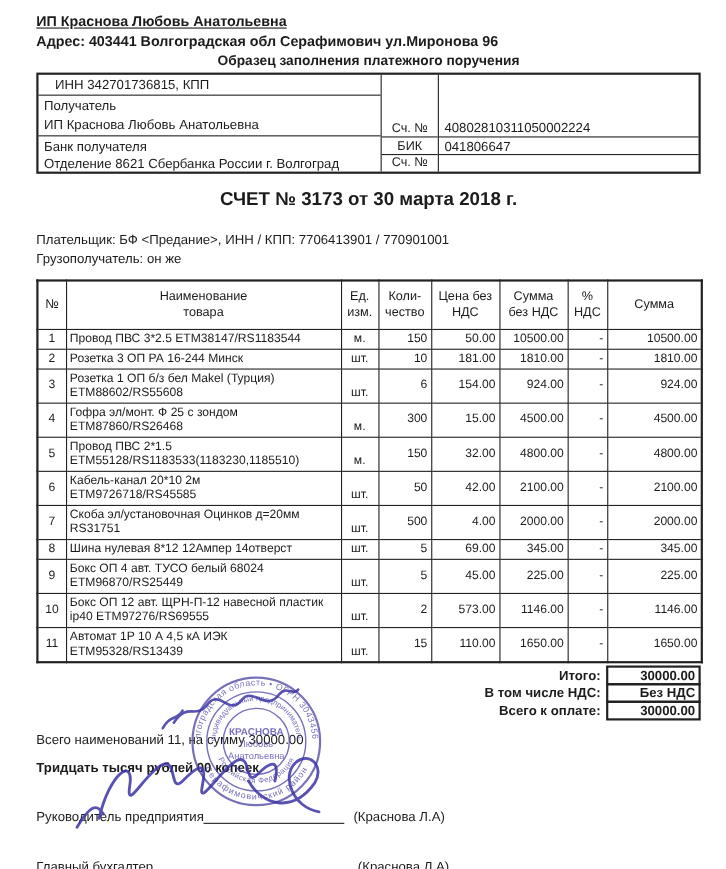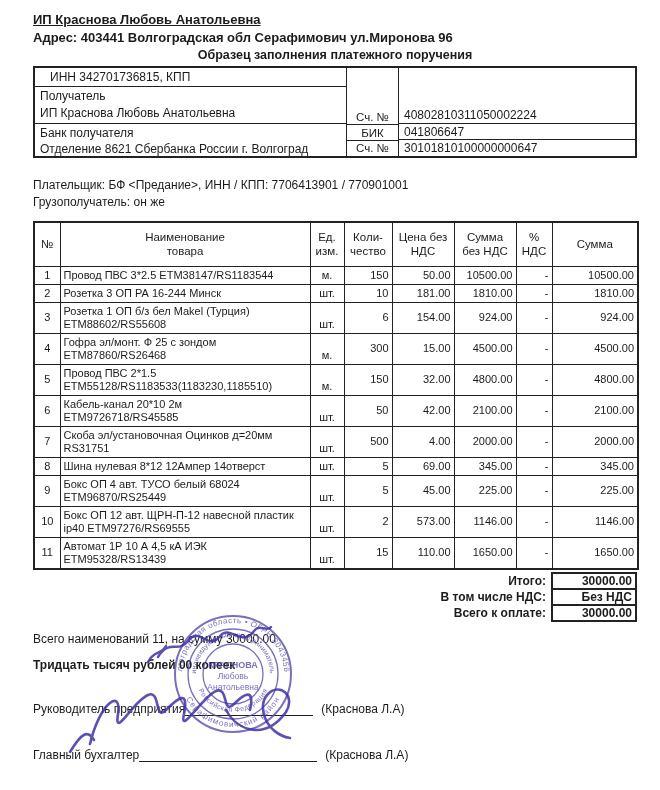--- a/index.html
+++ b/index.html
@@ -79,24 +79,24 @@
       </div>
     </div>
     <div class="b-mid">
       <div class="b-mid-acc">Сч. №</div>
       <div class="b-mid-bik">БИК</div>
       <div class="b-mid-corr">Сч. №</div>
     </div>
     <div class="b-right">
       <div class="b-r-acc">40802810311050002224</div>
       <div class="b-r-bik">041806647</div>
-      <div class="b-r-corr">30101810100000000647</div>
     </div>
   </div>
 
+  <div class="title">СЧЕТ № 3173 от 30 марта 2018 г.</div>
   <div class="payer">Плательщик: БФ &lt;Предание&gt;, ИНН / КПП: 7706413901 / 770901001</div>
   <div class="consignee">Грузополучатель: он же</div>
 
   <table class="items">
     <colgroup>
       <col style="width:26px">
         <col style="width:250px">
         <col style="width:34px">
         <col style="width:48px">
       <col style="width:62px">

